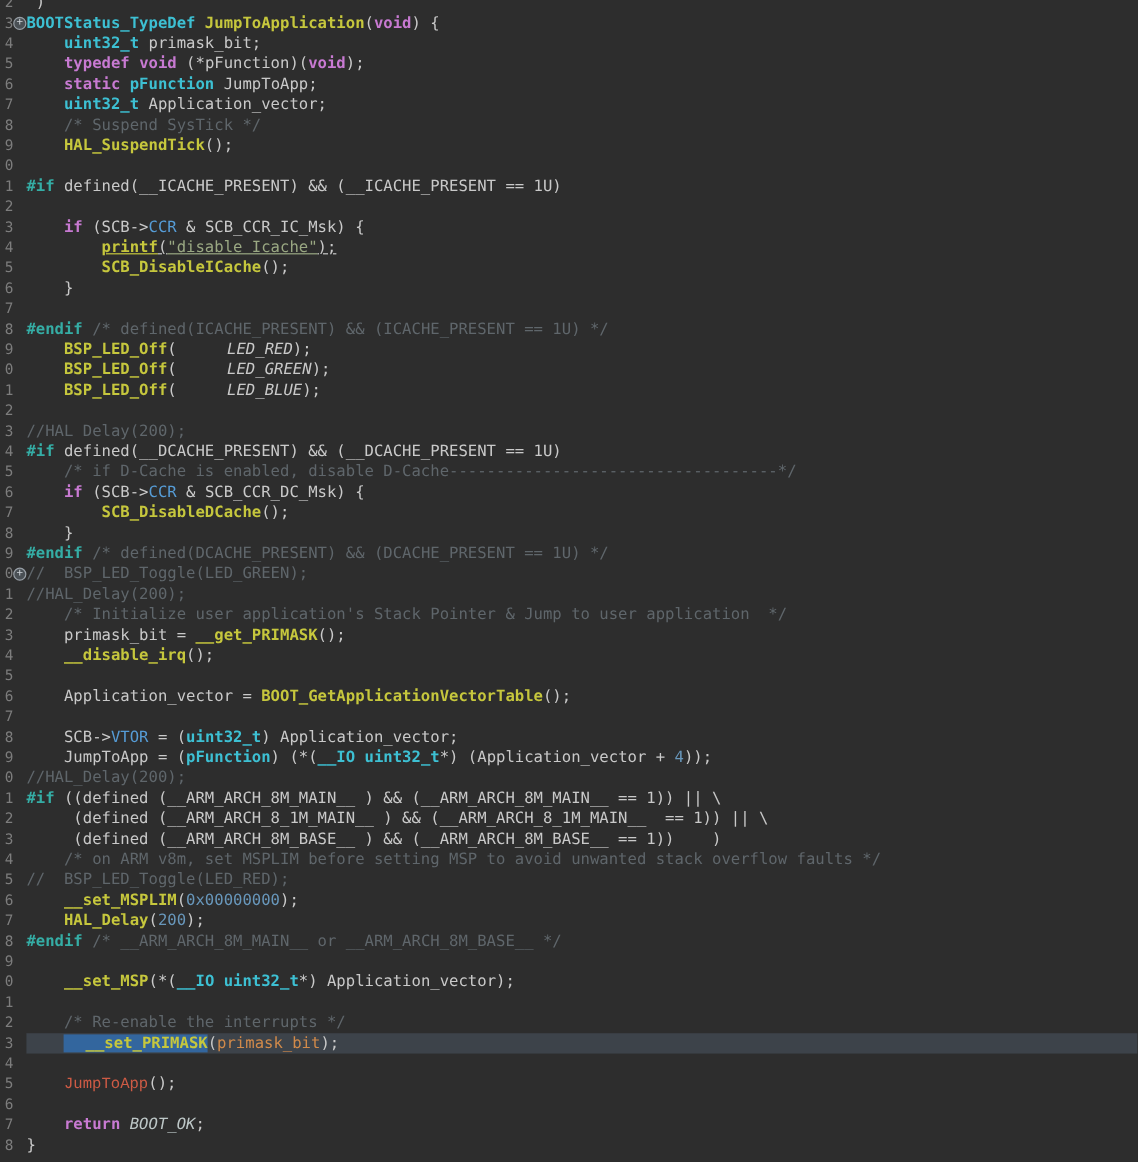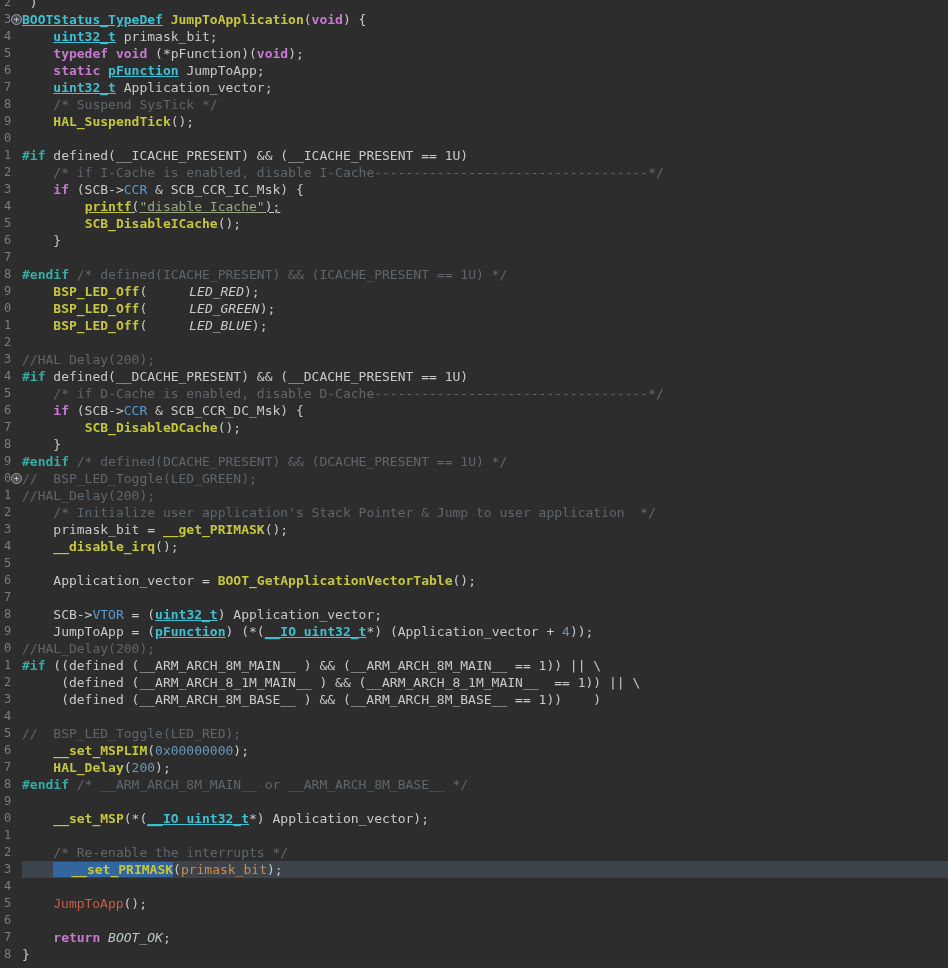--- a/index.html
+++ b/index.html
@@ -35,21 +35,21 @@
     border:1px solid #989fa6;
     color:#cdd3d8;
     font-size:9px; line-height:9px; text-align:center;
     cursor:pointer;
   }
   .code { flex:1 1 auto; white-space:pre; }
   .line.current .code { background: var(--curline, #3d434a); }
 
   .tk-p  { color: var(--tk-p,  #c9c9c9); }
   .tk-kw { color: var(--tk-kw, #c87ad2); font-weight:bold; }
-  .tk-ty { color: var(--tk-ty, #3dc0d3); font-weight:bold;text-decoration:underline; }
+  .tk-ty { color: var(--tk-ty, #3dc0d3); font-weight:bold; }
   .tk-fn { color: var(--tk-fn, #c6c73d); font-weight:bold; }
   .tk-pp { color: var(--tk-pp, #35ada5); font-weight:bold; }
   .tk-cm { color: var(--tk-cm, #5f666b); }
   .tk-nu { color: var(--tk-nu, #6897bb); }
   .tk-fl { color: var(--tk-fl, #569cd6); }
   .tk-st { color: var(--tk-st, #9aa883); }
   .tk-mc { color: var(--tk-mc, #c9c9c9); font-style:italic;margin-left:42px; }
   .tk-en { color: var(--tk-en, #bdc7c7); font-style:italic; }
   .tk-or { color: var(--tk-or, #d18a4a); }
   .tk-rd { color: var(--tk-rd, #cf5b45); font-family: Liberation Mono, monospace; }
@@ -108,21 +108,21 @@
       <span class="code"></span>
     </div>
     <div class="line">
       <span class="ln">1</span>
       <span class="marker"></span>
       <span class="code"><span class="tk-pp">#if</span><span class="tk-p"> defined(__ICACHE_PRESENT) &amp;&amp; (__ICACHE_PRESENT == 1U)</span></span>
     </div>
     <div class="line">
       <span class="ln">2</span>
       <span class="marker"></span>
-      <span class="code"><span class="tk-p">    </span><span class="tk-cm">/* if I-Cache is enabled, disable I-Cache-----------------------------------*/</span></span>
+      <span class="code"><span class="tk-p">    </span></span>
     </div>
     <div class="line">
       <span class="ln">3</span>
       <span class="marker"></span>
       <span class="code"><span class="tk-p">    </span><span class="tk-kw">if</span><span class="tk-p"> (SCB-&gt;</span><span class="tk-fl">CCR</span><span class="tk-p"> &amp; SCB_CCR_IC_Msk) {</span></span>
     </div>
     <div class="line">
       <span class="ln">4</span>
       <span class="marker"></span>
       <span class="code"><span class="tk-p">        </span><span class="tk-fn u">printf</span><span class="tk-p u">(</span><span class="tk-st u">"disable Icache"</span><span class="tk-p u">);</span></span>
@@ -270,21 +270,21 @@
       <span class="code"><span class="tk-p">     (defined (__ARM_ARCH_8_1M_MAIN__ ) &amp;&amp; (__ARM_ARCH_8_1M_MAIN__  == 1)) || \</span></span>
     </div>
     <div class="line">
       <span class="ln">3</span>
       <span class="marker"></span>
       <span class="code"><span class="tk-p">     (defined (__ARM_ARCH_8M_BASE__ ) &amp;&amp; (__ARM_ARCH_8M_BASE__ == 1))    )</span></span>
     </div>
     <div class="line">
       <span class="ln">4</span>
       <span class="marker"></span>
-      <span class="code"><span class="tk-p">    </span></span>
+      <span class="code"><span class="tk-p">    </span><span class="tk-cm">/* on ARM v8m, set MSPLIM before setting MSP to avoid unwanted stack overflow faults */</span></span>
     </div>
     <div class="line">
       <span class="ln">5</span>
       <span class="marker"></span>
       <span class="code"><span class="tk-cm">//  BSP_LED_Toggle(LED_RED);</span></span>
     </div>
     <div class="line">
       <span class="ln">6</span>
       <span class="marker"></span>
       <span class="code"><span class="tk-p">    </span><span class="tk-fn">__set_MSPLIM</span><span class="tk-p">(</span><span class="tk-nu">0x00000000</span><span class="tk-p">);</span></span>

